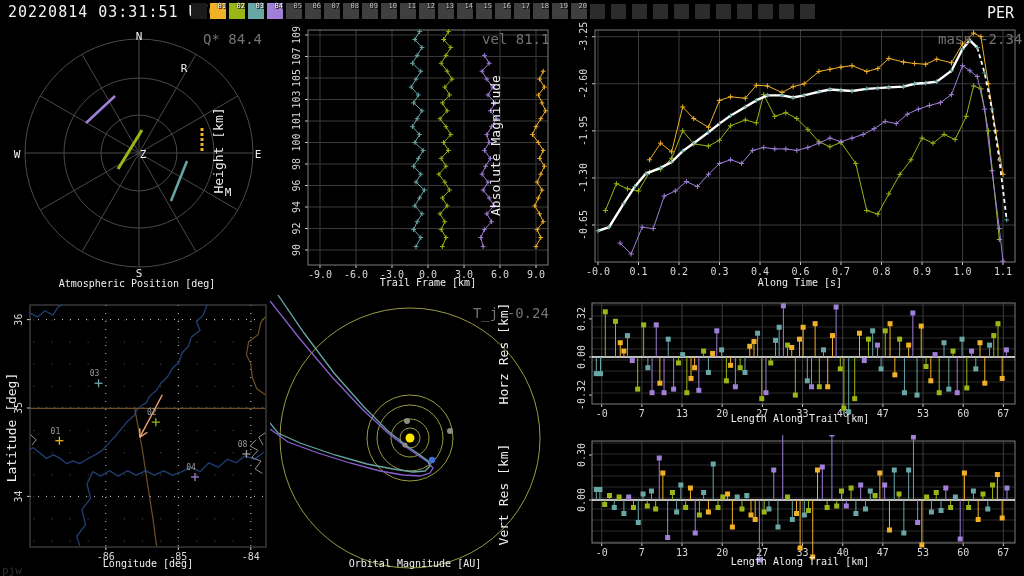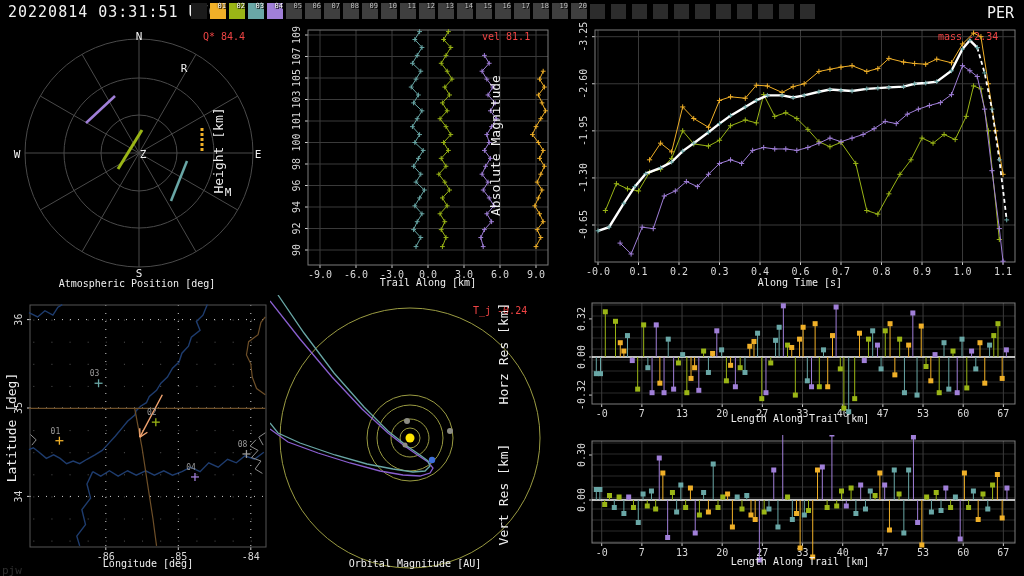--- a/index.html
+++ b/index.html
@@ -5,21 +5,21 @@
   html,body{margin:0;padding:0;background:#000;}
   #app{position:relative;width:1024px;height:576px;background:#000;overflow:hidden;
        font-family:"DejaVu Sans Mono", monospace;color:#e8e8e8;}
   .hdr-text{position:absolute;top:3px;left:8px;font-size:15px;letter-spacing:1px;color:#f2f2f2;}
   .shower{position:absolute;top:4px;right:10px;font-size:15px;color:#f2f2f2;}
   #legend{position:absolute;left:191px;top:3px;height:18px;white-space:nowrap;}
   .chip{display:inline-block;width:16px;height:16px;margin-right:3px;position:relative;vertical-align:top;}
   .chip .lbl{position:absolute;top:-1px;right:0;font-size:7px;line-height:8px;color:#fff;
              text-shadow:0 0 2px #000, 1px 1px 0 #000;}
   .chip-extra{display:inline-block;width:15px;height:15px;margin:1px 6px 0 0;vertical-align:top;}
-  .stat{position:absolute;font-size:10px;color:#ef4444;white-space:pre;text-align:center;}
+  .stat{position:absolute;font-size:14px;color:#737373;white-space:pre;text-align:center;}
   .axis-title{position:absolute;font-size:10px;color:#efefef;text-align:center;white-space:nowrap;}
   .rot{position:absolute;font-size:13px;color:#efefef;white-space:nowrap;transform:rotate(-90deg);transform-origin:center center;text-align:center;}
   svg{position:absolute;display:block;}
   .wm{position:absolute;font-size:11px;color:#2f2f2f;}
 </style>
 </head>
 <body>
 
 <div id="app">
   <div class="hdr-text">20220814 03:31:51 UTC</div>
@@ -1344,21 +1344,21 @@
       <line x1="446.962" y1="65" x2="446.962" y2="53" stroke="#a07fd8" stroke-width="1"></line>
       <rect x="444.462" y="50.5" width="5" height="5" fill="#a07fd8"></rect>
     </svg>
 
   <div class="stat" style="left:203px;top:31px">Q* 84.4</div>
   <div class="stat" style="left:482px;top:31px">vel 81.1</div>
   <div class="stat" style="left:938px;top:31px">mass -2.34</div>
   <div class="stat" style="left:473px;top:305px">T_j -0.24</div>
 
   <div class="axis-title" style="left:27px;top:278px;width:220px">Atmospheric Position [deg]</div>
-  <div class="axis-title" style="left:328px;top:277px;width:200px">Trail Along [km]</div>
+  <div class="axis-title" style="left:328px;top:277px;width:200px">Trail Frame [km]</div>
   <div class="axis-title" style="left:700px;top:277px;width:200px">Along Time [s]</div>
   <div class="axis-title" style="left:48px;top:558px;width:200px">Longitude [deg]</div>
   <div class="axis-title" style="left:315px;top:558px;width:200px">Orbital Magnitude [AU]</div>
   <div class="axis-title" style="left:670px;top:413px;width:260px">Length Along Trail [km]</div>
   <div class="axis-title" style="left:670px;top:556px;width:260px">Length Along Trail [km]</div>
 
   <div class="rot" style="left:218px;top:143px;width:130px;margin-left:-65px">Height [km]</div>
   <div class="rot" style="left:495px;top:138px;width:170px;margin-left:-85px">Absolute Magnitude</div>
   <div class="rot" style="left:-59px;top:420px;width:140px">Latitude [deg]</div>
   <div class="rot" style="left:503px;top:346px;width:130px;margin-left:-65px">Horz Res [km]</div>

